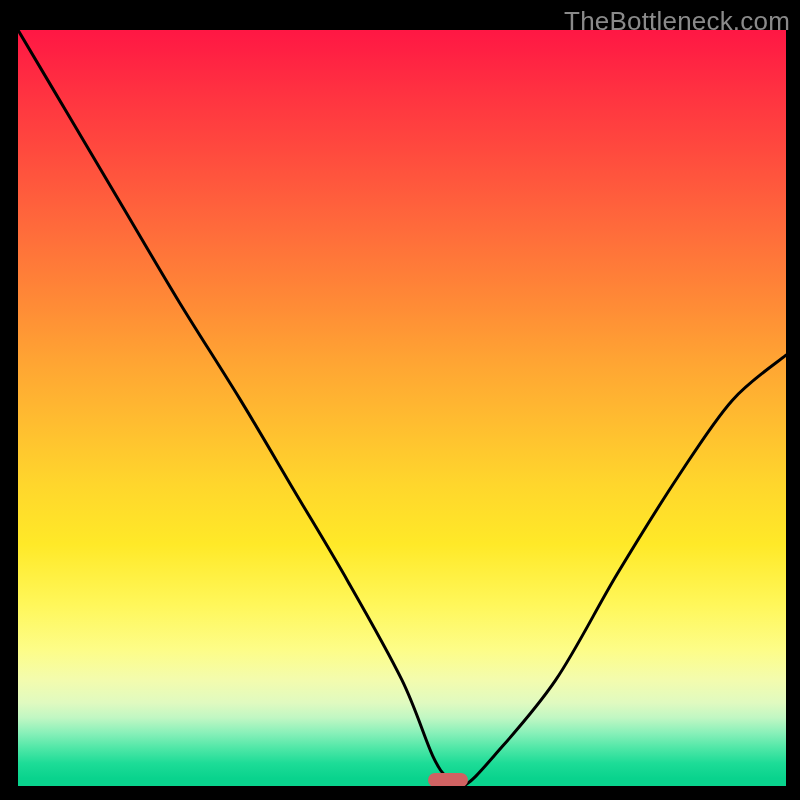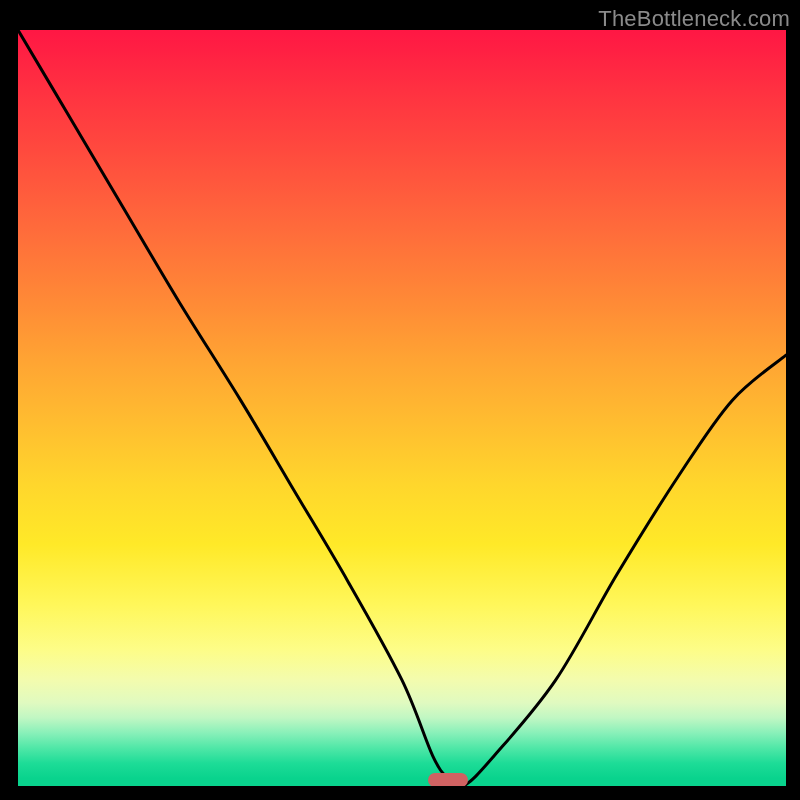--- a/index.html
+++ b/index.html
@@ -8,21 +8,21 @@
     position: relative;
     width: 800px;
     height: 800px;
     background: #000;
   }
   .watermark {
     position: absolute;
     top: 6px;
     right: 10px;
     font-family: Arial, Helvetica, sans-serif;
-    font-size: 22px;
+    font-size: 26px;
     color: #8a8a8a;
     letter-spacing: 0.2px;
     user-select: none;
   }
   .plot {
     position: absolute;
     left: 18px;
     top: 30px;
     width: 768px;
     height: 756px;

